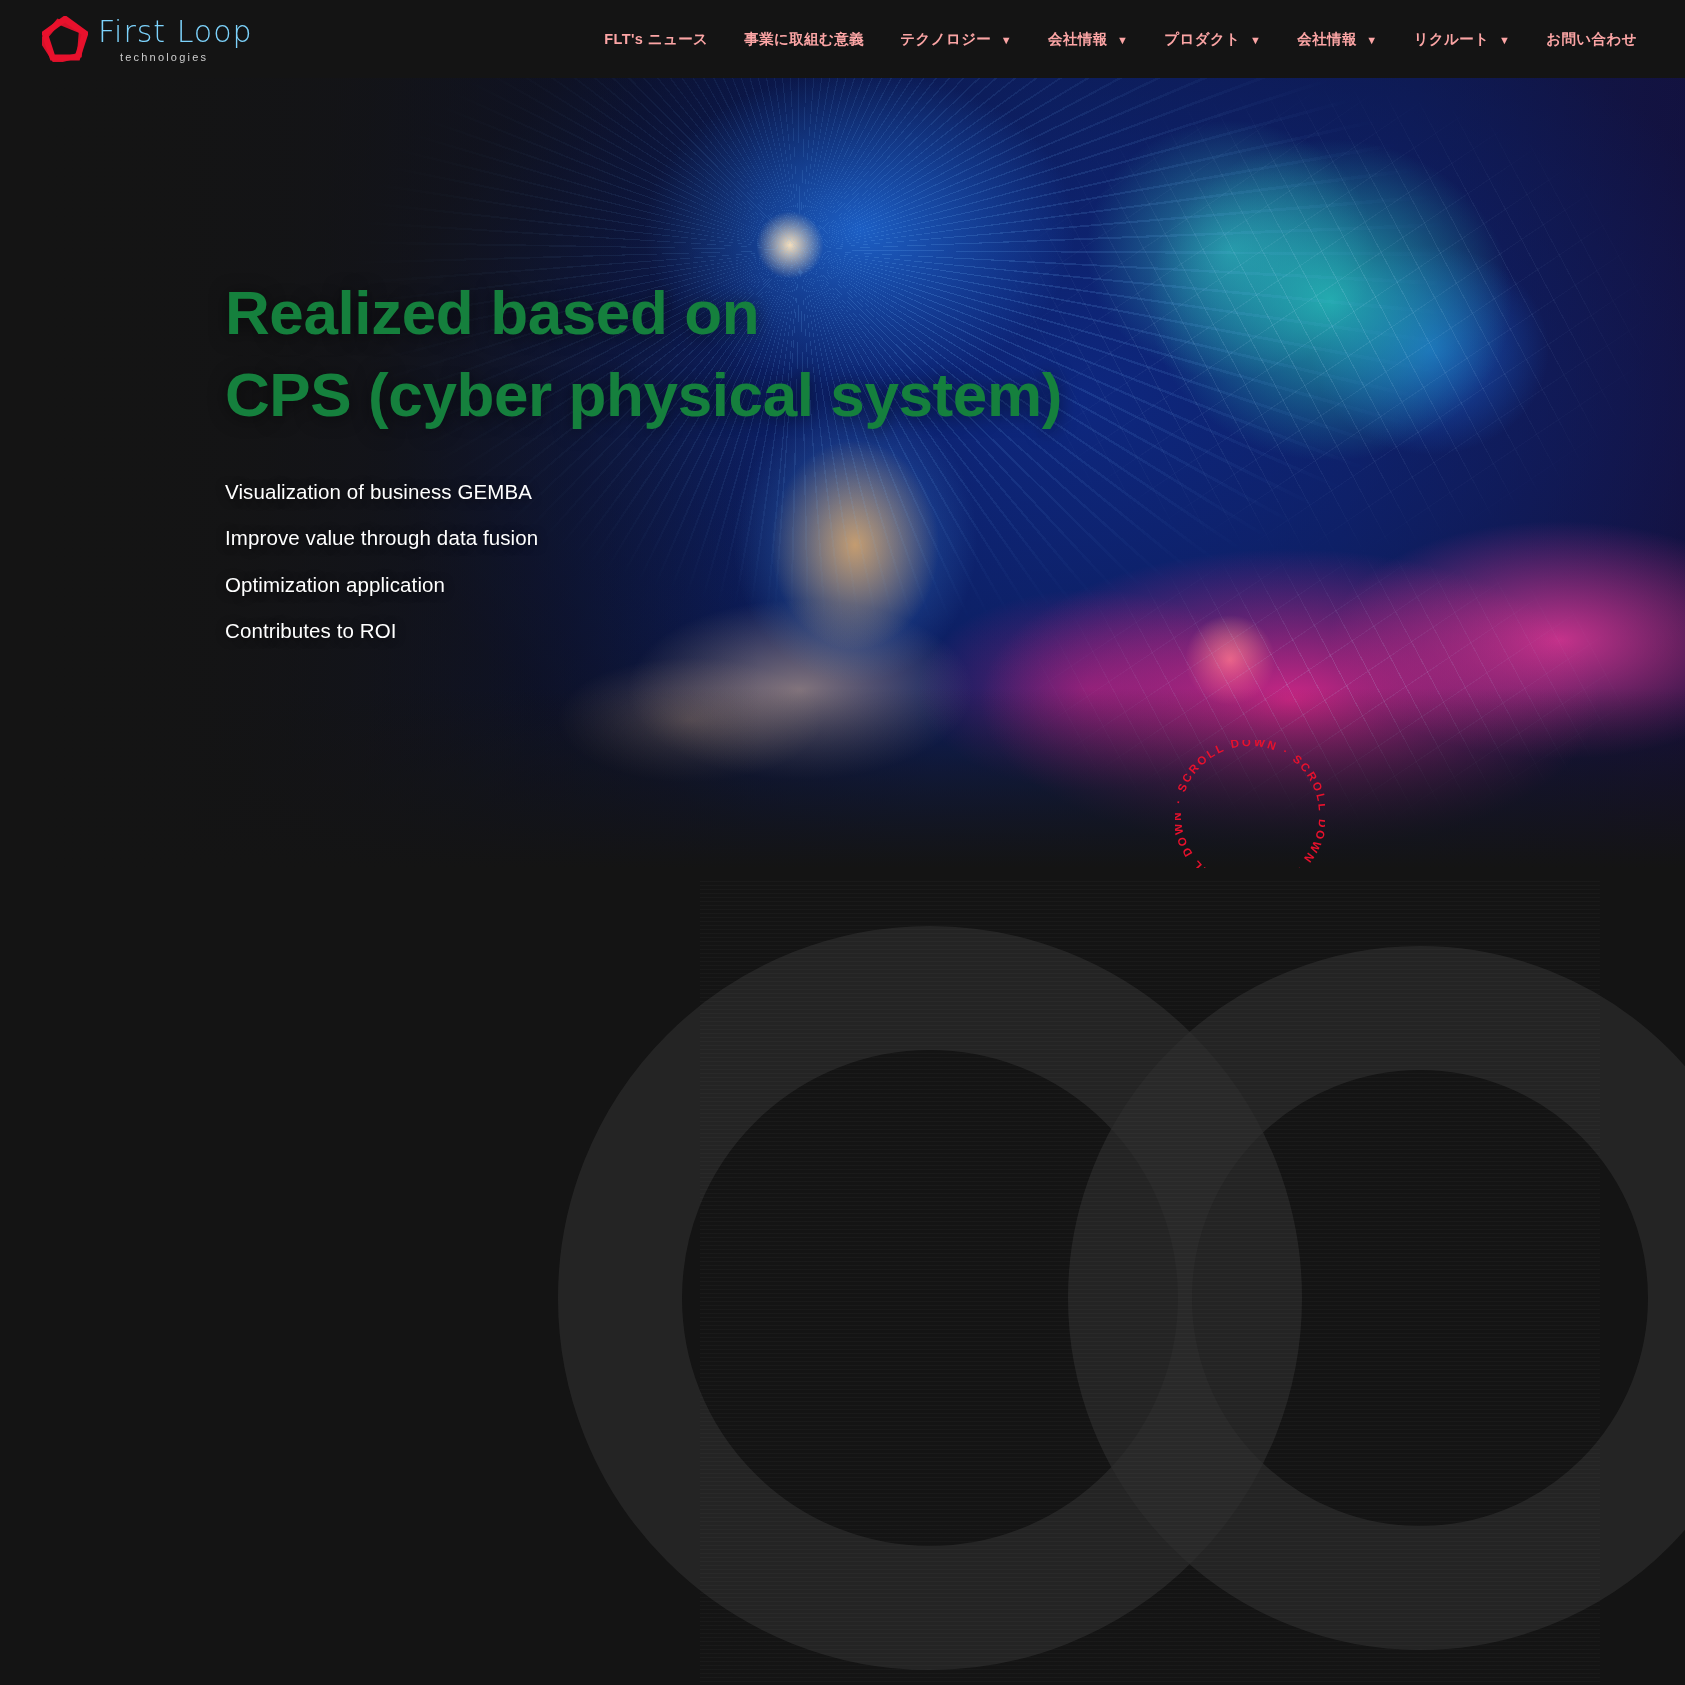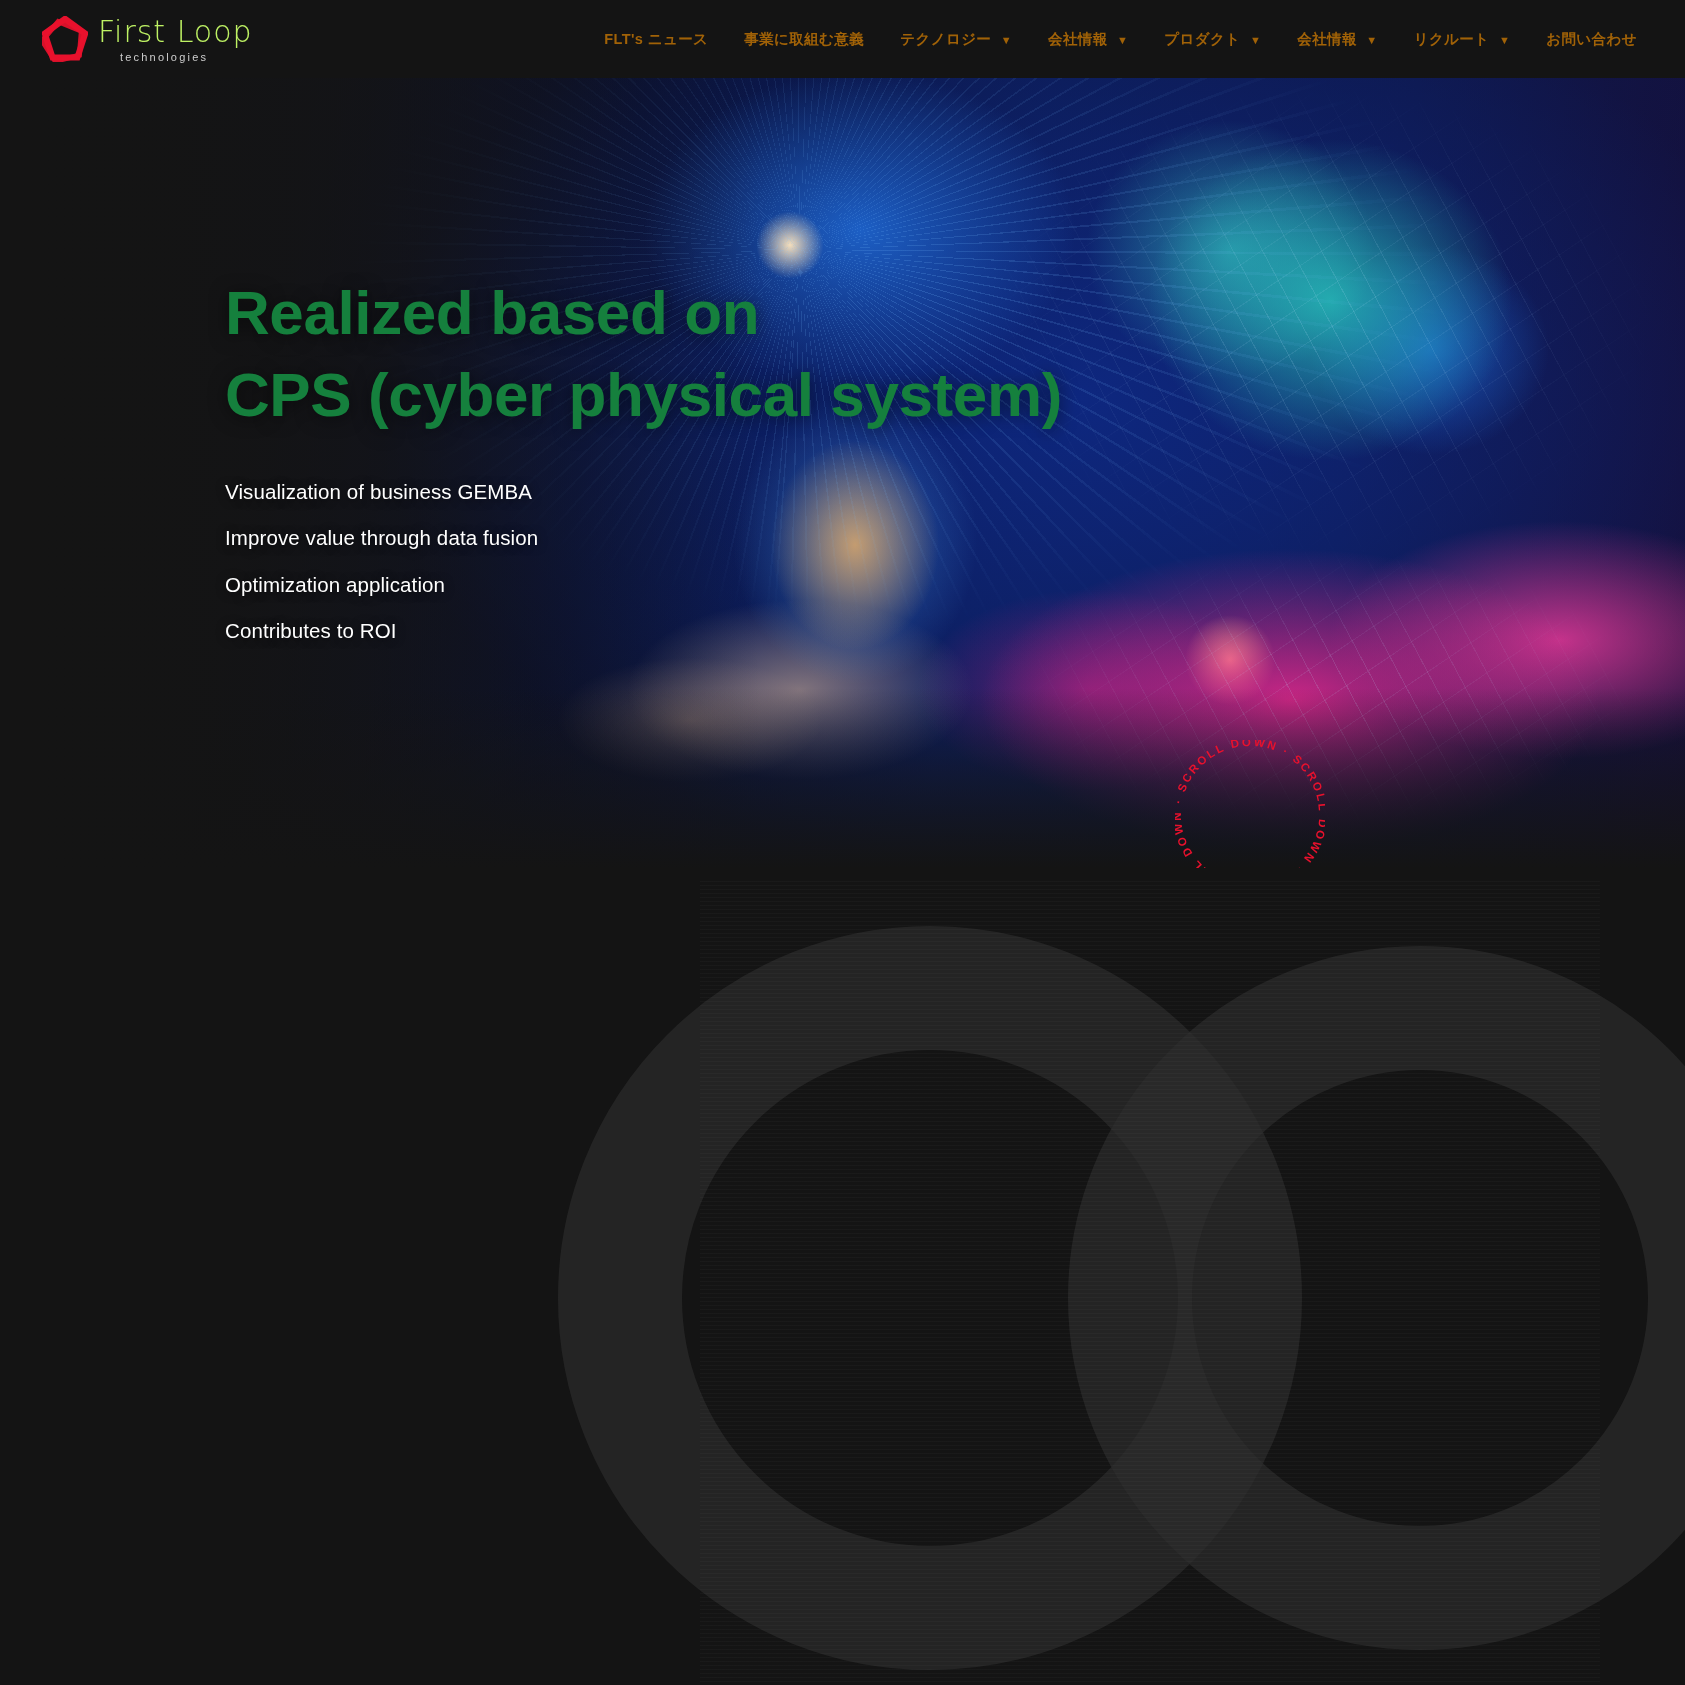--- a/index.html
+++ b/index.html
@@ -18,31 +18,31 @@
     background:#141414; z-index:60;
     display:flex; align-items:center;
   }
   .logo {
     display:flex; align-items:center; gap:10px;
     margin-left:42px; cursor:pointer; text-decoration:none;
   }
   .logo-mark { width:46px; height:46px; flex:0 0 46px; }
   .logo-text { display:flex; flex-direction:column; line-height:1; padding-top:2px; }
   .logo-title {
-    font-size:30px; letter-spacing:1.0px; color:#bef264;
+    font-size:30px; letter-spacing:1.0px; color:#7dd3fc;
     font-weight:300; font-family:"DejaVu Sans",sans-serif;
   }
   .logo-sub {
     font-size:11px; letter-spacing:2.2px; color:#cfcfcf;
     font-weight:400; margin-top:5px; padding-left:2px;margin-left:20px;
   }
 
   .nav { display:flex; align-items:center; margin-left:auto; margin-right:30px; }
   .nav-item {
-    color:#a16207; font-size:14.5px; font-weight:700;
+    color:#fca5a5; font-size:14.5px; font-weight:700;
     padding:8px 18px; white-space:nowrap; cursor:pointer;
     letter-spacing:0.4px;
   }
   .nav-item .caret { font-size:11px; margin-left:5px; display:inline-block; }
 
   
   .hero {
     position:absolute; top:0; left:0; width:1685px; height:868px;
     background:#141414; overflow:hidden;
   }

